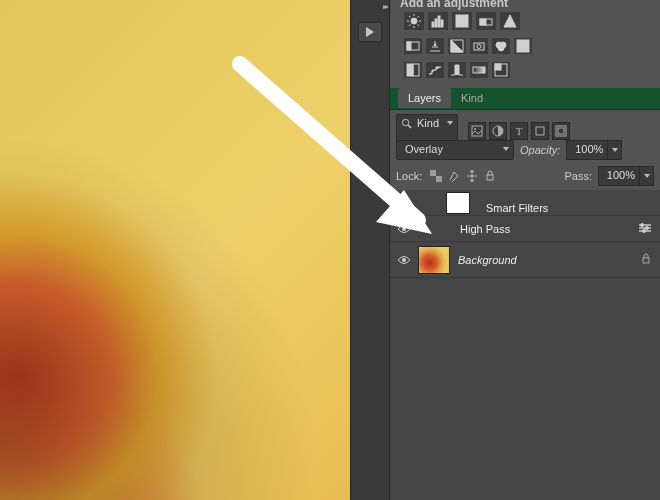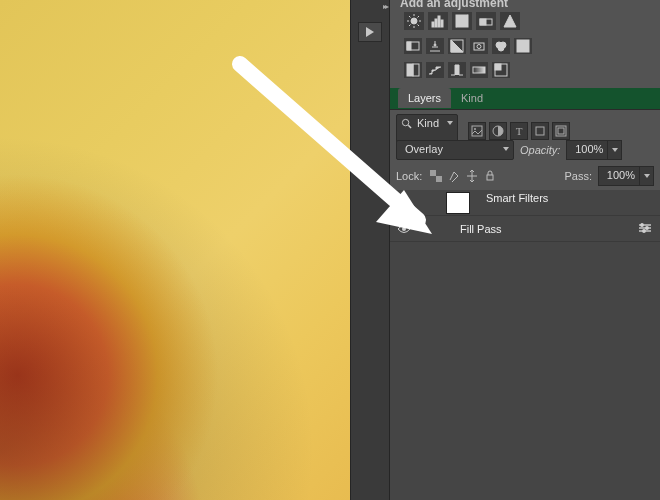--- a/index.html
+++ b/index.html
@@ -309,44 +309,58 @@
         <div class="pctbox">100%</div>
         <div class="pctdrop">
             <div class="caret"></div>
           </div>
       </div>
     </div>
 
     <div class="layers">
       <div class="layer thin">
         <div class="eye"></div>
-        <div class="indent1" style="display:flex; align-items:flex-start; gap:8px">
+        <div class="indent1" style="display:flex; align-items:flex-end; gap:8px">
           <div class="thumb white"></div>
           <span class="lname">Smart Filters</span>
         </div>
       </div>
       <div class="layer thin">
         <div class="eye">
             <svg viewBox="0 0 14 10">
               <path d="M1 5 Q7 -2 13 5 Q7 12 1 5 Z" fill="none" stroke="#cfcfcf"></path>
               <circle cx="7" cy="5" r="2" fill="#cfcfcf"></circle>
             </svg>
           </div>
         <div class="indent2">
-          <span class="lname">Fill Pass</span>
+          <span class="lname">High Pass</span>
         </div>
         <div class="sliders"><svg viewBox="0 0 14 10">
               <line x1="1" y1="2" x2="13" y2="2"></line>
               <line x1="1" y1="5" x2="13" y2="5"></line>
               <line x1="1" y1="8" x2="13" y2="8"></line>
               <circle cx="4" cy="2" r="1.2" fill="#cfcfcf"></circle>
               <circle cx="9" cy="5" r="1.2" fill="#cfcfcf"></circle>
               <circle cx="6" cy="8" r="1.2" fill="#cfcfcf"></circle>
             </svg></div>
       </div>
+      <div class="layer">
+        <div class="eye">
+            <svg viewBox="0 0 14 10">
+              <path d="M1 5 Q7 -2 13 5 Q7 12 1 5 Z" fill="none" stroke="#cfcfcf"></path>
+              <circle cx="7" cy="5" r="2" fill="#cfcfcf"></circle>
+            </svg>
+          </div>
+        <div class="thumb flower"></div>
+        <span class="lname italic">Background</span>
+        <div class="rlock"><svg viewBox="0 0 12 12">
+              <rect x="3" y="5" width="6" height="5" fill="none" stroke="#cfcfcf"></rect>
+              <path d="M4 5 L4 3 A2 2 0 0 1 8 3 L8 5" fill="none" stroke="#cfcfcf"></path>
+            </svg></div>
+      </div>
     </div>
   </div>
 
   <svg class="arrow" style="left:180px; top:40px; width:280px; height:240px;" viewBox="0 0 280 240">
     <path d="M60 24 L238 180" stroke="#fff" stroke-width="16" stroke-linecap="round"></path>
     <polygon points="252,194 196,182 224,150" fill="#fff"></polygon>
   </svg>
 </div>
 
 </body></html>

